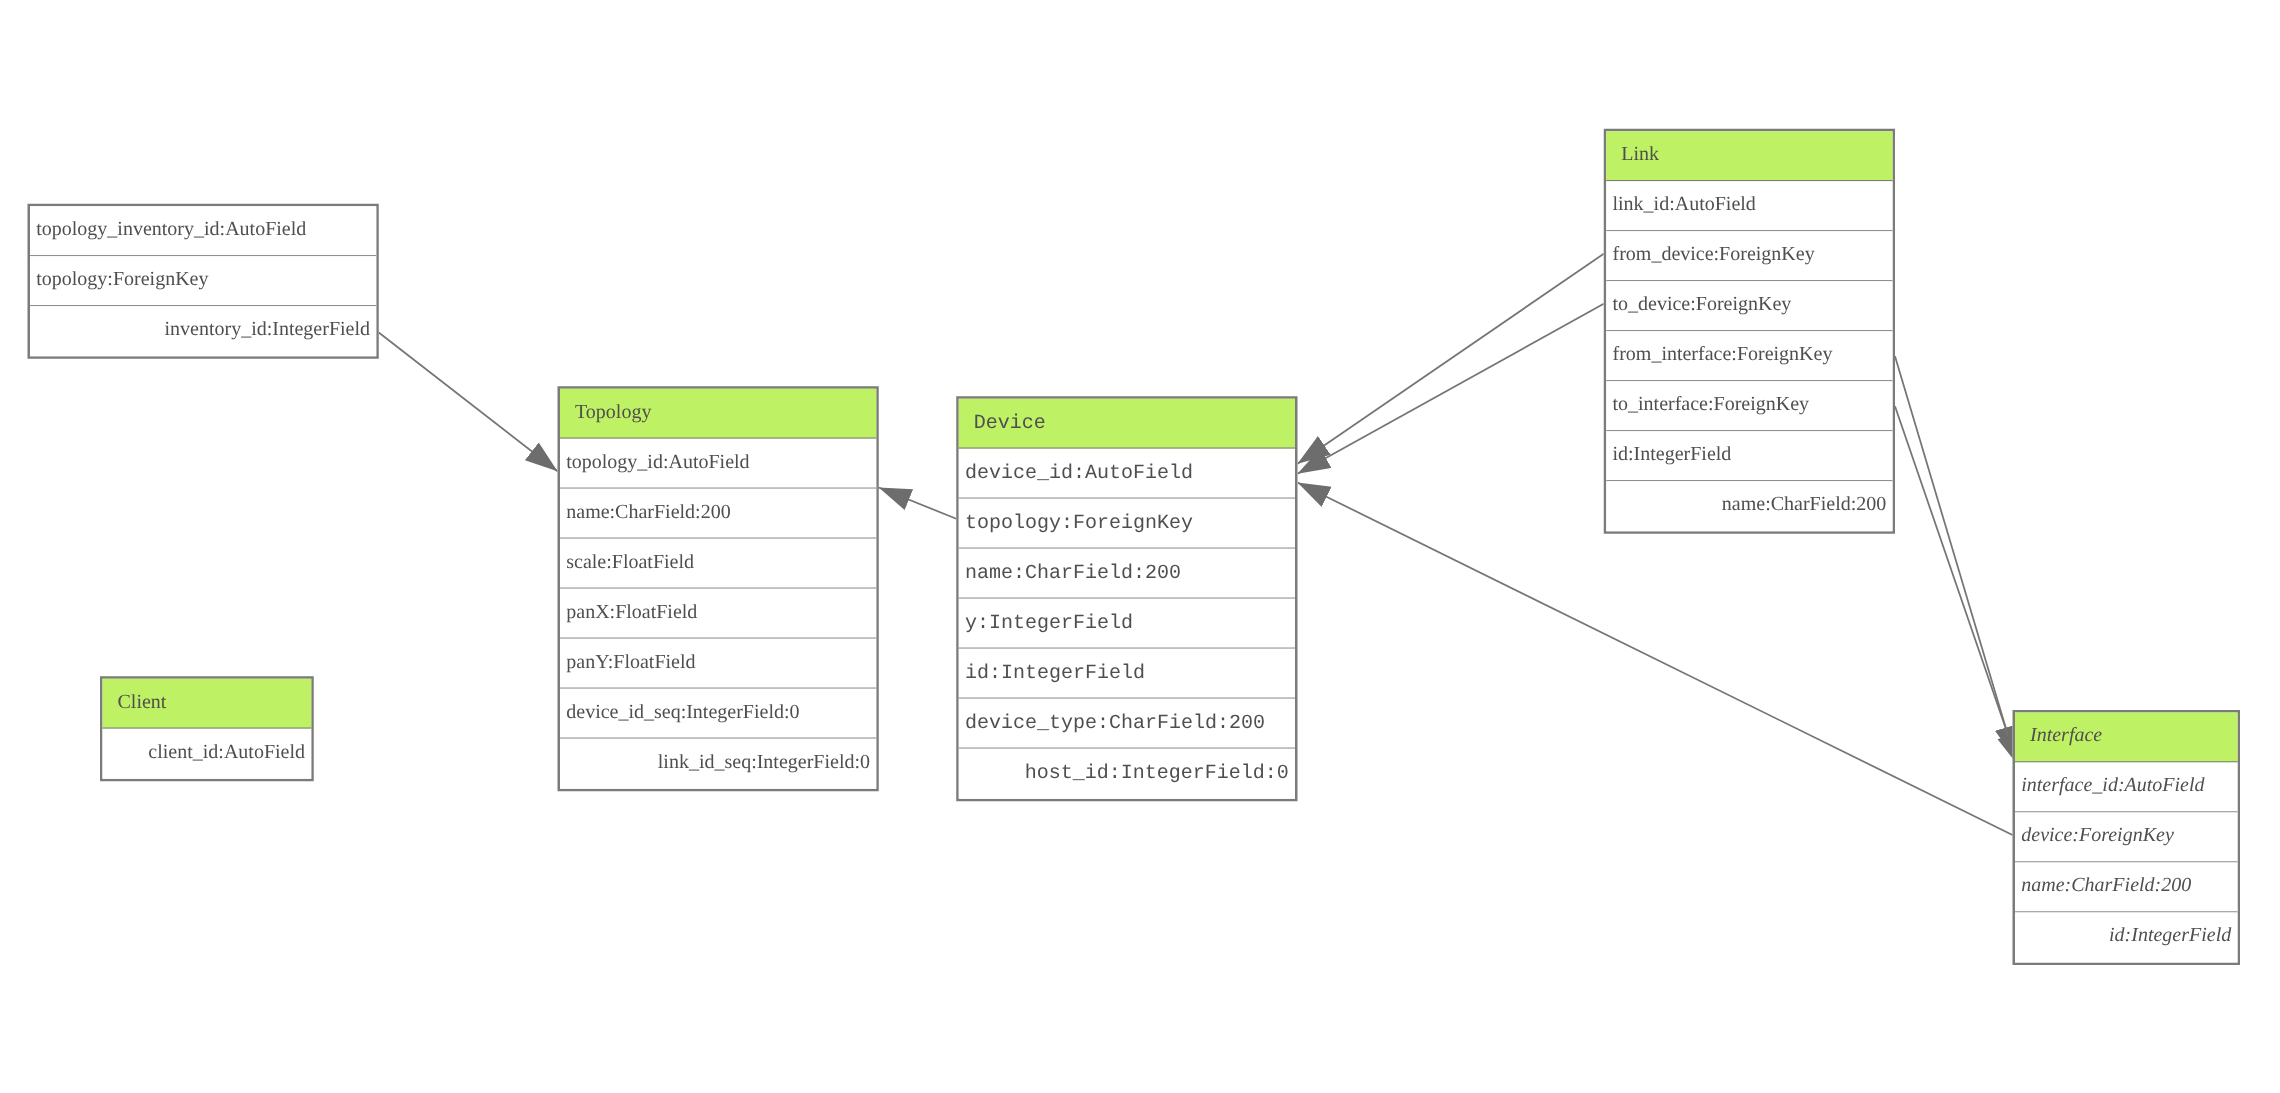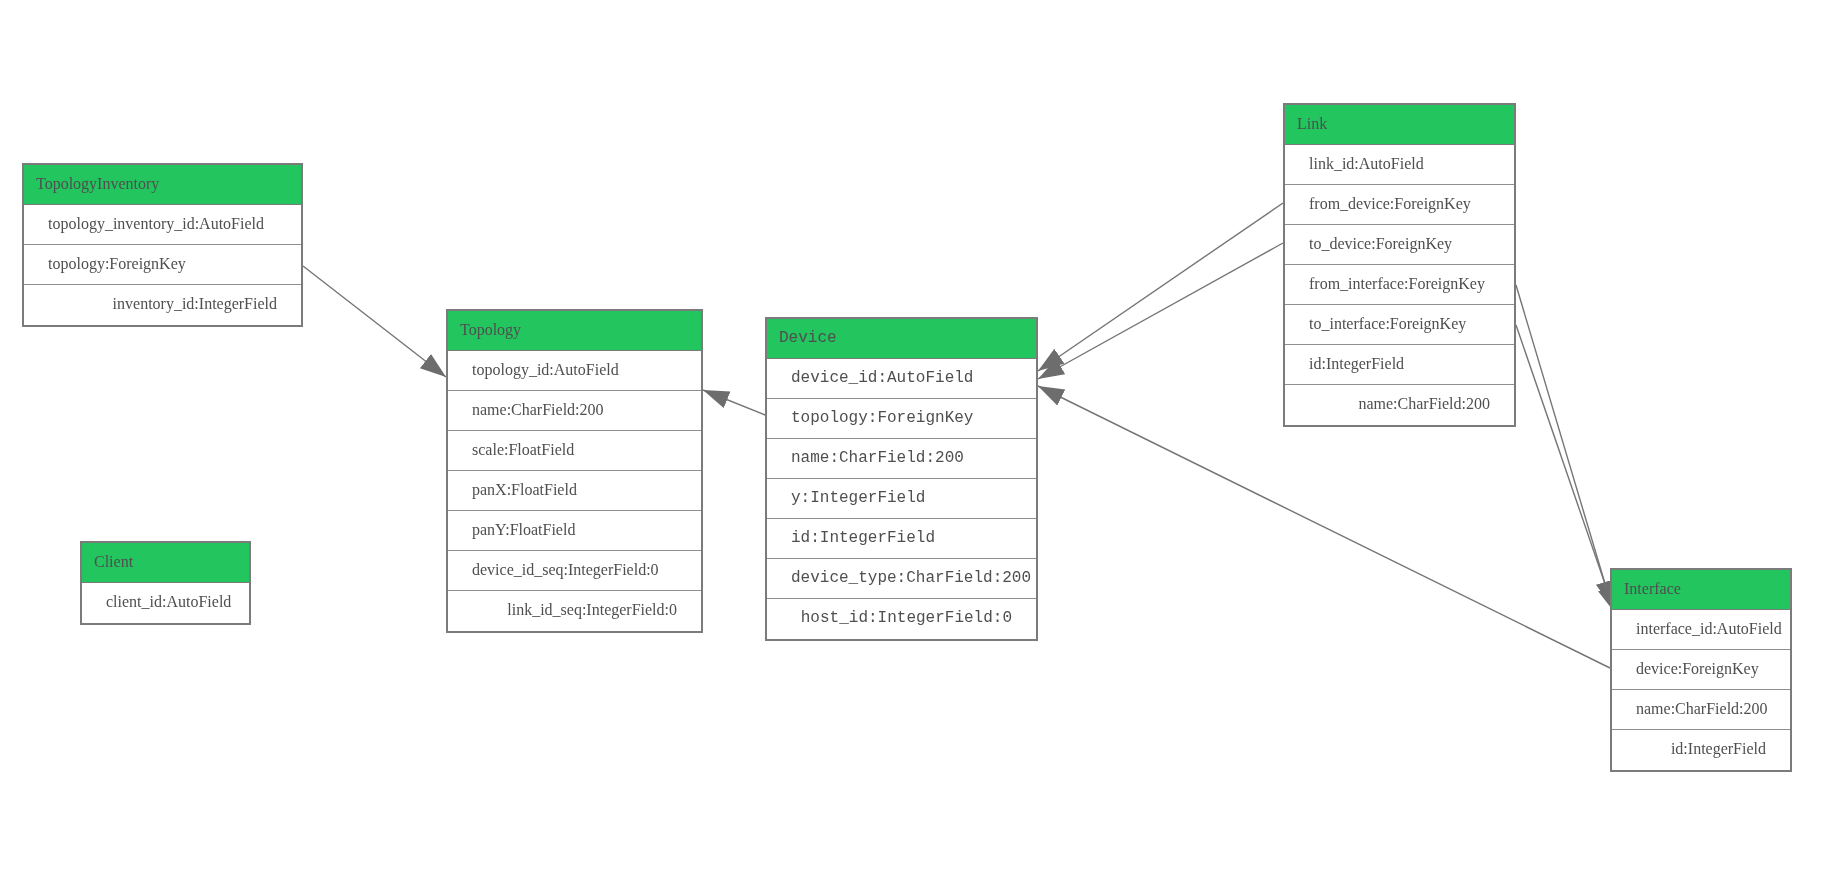--- a/index.html
+++ b/index.html
@@ -27,32 +27,32 @@
   .tbl {
     position: absolute;
     box-sizing: border-box;
     background: #ffffff;
     border: 2px solid #7b7b7b;
   }
   .hdr {
     box-sizing: border-box;
     height: 40px;
     line-height: 38px;
-    background: #22c55e;
+    background: #bef264;
     border-bottom: 1px solid #7b7b7b;
     padding: 0 12px;
     white-space: nowrap;
     overflow: hidden;
   }
   .row {
     box-sizing: border-box;
     height: 40px;
     line-height: 38px;
     border-bottom: 1px solid #8f8f8f;
-    padding: 0 24px;
+    padding: 0 5px;
     white-space: nowrap;
     overflow: hidden;
     background: #ffffff;
   }
   .row:last-child {
     border-bottom: none;
     text-align: right;
   }
 </style>
 </head>
@@ -69,21 +69,20 @@
     <line x1="303" y1="266" x2="446" y2="377" stroke="#757575" stroke-width="1.4" marker-end="url(#arrow)"></line>
     <line x1="765" y1="415" x2="703" y2="390" stroke="#757575" stroke-width="1.4" marker-end="url(#arrow)"></line>
     <line x1="1283" y1="203" x2="1038" y2="371" stroke="#757575" stroke-width="1.4" marker-end="url(#arrow)"></line>
     <line x1="1283" y1="243" x2="1038" y2="379" stroke="#757575" stroke-width="1.4" marker-end="url(#arrow)"></line>
     <line x1="1610" y1="668" x2="1038" y2="386" stroke="#757575" stroke-width="1.4" marker-end="url(#arrow)"></line>
     <line x1="1516" y1="285" x2="1612" y2="607" stroke="#757575" stroke-width="1.4" marker-end="url(#arrow)"></line>
     <line x1="1516" y1="325" x2="1615" y2="613" stroke="#757575" stroke-width="1.4" marker-end="url(#arrow)"></line>
   </svg>
 
   <div class="tbl" style="left:22px; top:163px; width:281px;">
-    <div class="hdr">TopologyInventory</div>
     <div class="row">topology_inventory_id:AutoField</div>
     <div class="row">topology:ForeignKey</div>
     <div class="row">inventory_id:IntegerField</div>
   </div>
 
   <div class="tbl" style="left:446px; top:309px; width:257px;">
     <div class="hdr">Topology</div>
     <div class="row">topology_id:AutoField</div>
     <div class="row">name:CharField:200</div>
     <div class="row">scale:FloatField</div>
@@ -113,21 +112,21 @@
     <div class="hdr">Link</div>
     <div class="row">link_id:AutoField</div>
     <div class="row">from_device:ForeignKey</div>
     <div class="row">to_device:ForeignKey</div>
     <div class="row">from_interface:ForeignKey</div>
     <div class="row">to_interface:ForeignKey</div>
     <div class="row">id:IntegerField</div>
     <div class="row">name:CharField:200</div>
   </div>
 
-  <div class="tbl" style="left:1610px; top:568px; width:182px;">
+  <div class="tbl" style="left:1610px; top:568px; width:182px;font-style:italic;">
     <div class="hdr">Interface</div>
     <div class="row">interface_id:AutoField</div>
     <div class="row">device:ForeignKey</div>
     <div class="row">name:CharField:200</div>
     <div class="row">id:IntegerField</div>
   </div>
 
 </div>
 
 </body></html>

